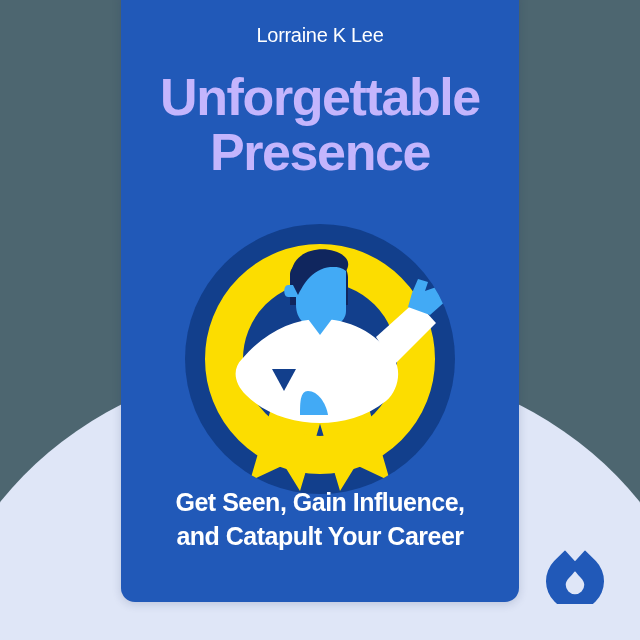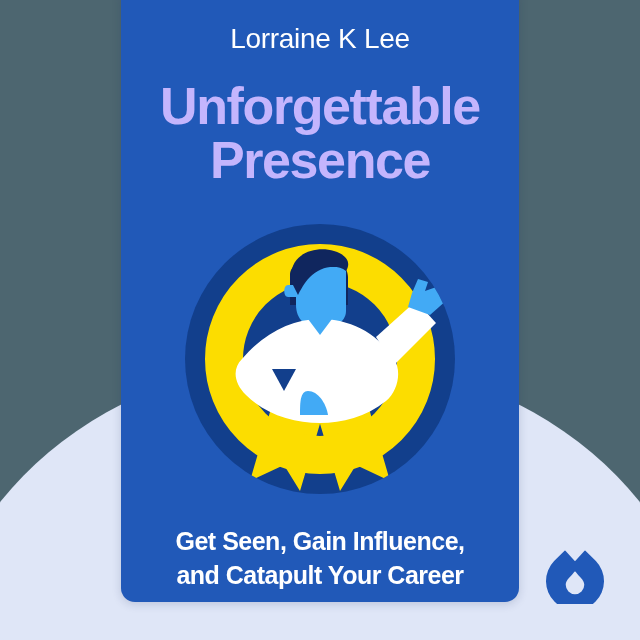--- a/index.html
+++ b/index.html
@@ -69,21 +69,21 @@
     position: absolute;
     inset: 0;
     display: flex;
     flex-direction: column;
     align-items: center;
   }
 
   .author {
     margin-top: 38px;
     color: #ffffff;
-    font-size: 28px;
+    font-size: 20px;
     font-weight: 400;
     letter-spacing: -0.3px;
     text-align: center;
     line-height: 1.1;
   }
 
   .title {
     margin-top: 24px;
     color: #c4b5fd;
     font-size: 52px;
@@ -103,21 +103,21 @@
     transform: translateX(-50%);
     width: 280px;
     height: 280px;
   }
   .illus svg { display: block; width: 100%; height: 100%; }
 
   .subtitle {
     position: absolute;
     left: 0;
     right: 0;
-    top: 539px;
+    top: 500px;
     color: #ffffff;
     font-size: 25px;
     font-weight: 700;
     letter-spacing: -0.5px;
     line-height: 1.35;
     text-align: center;
     padding: 0 28px;
     white-space: pre-line;
     box-sizing: border-box;
   }

